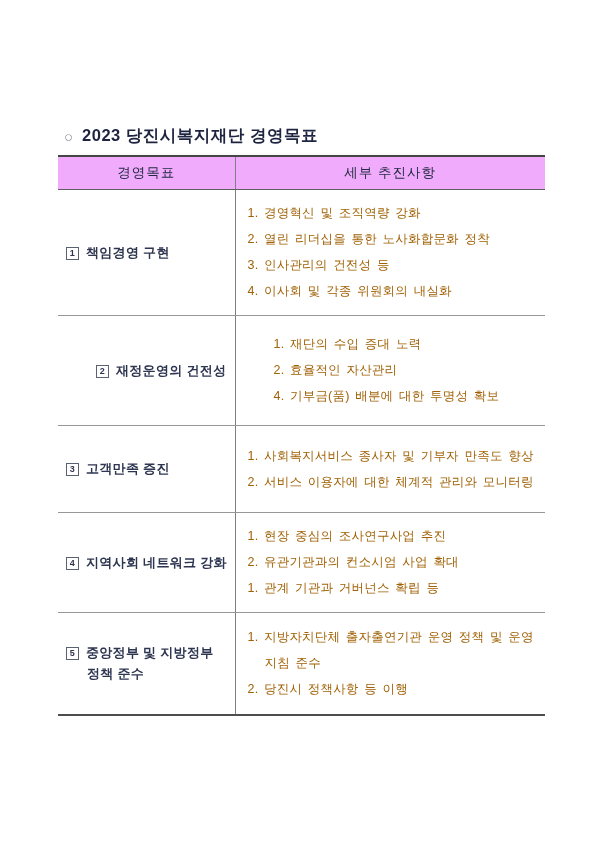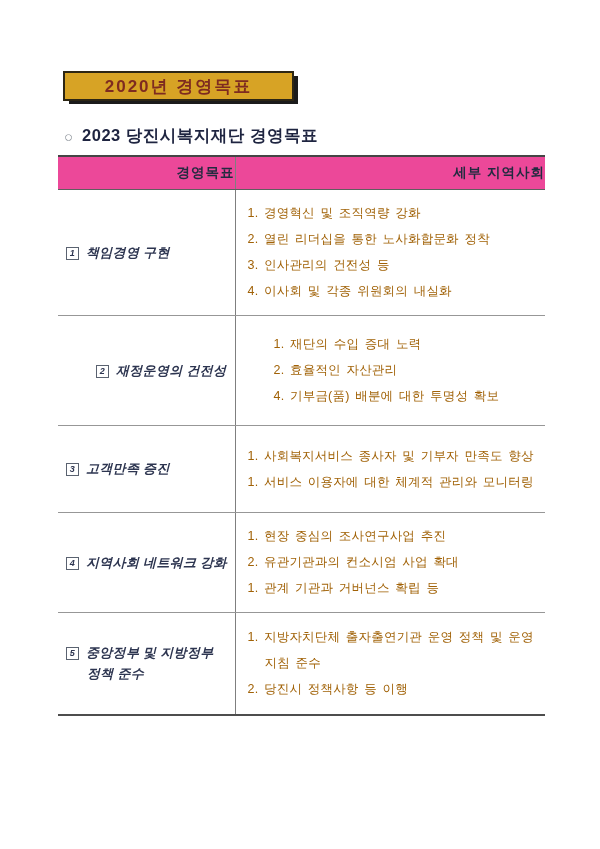--- a/index.html
+++ b/index.html
@@ -33,42 +33,42 @@
   .circle-bullet { font-size:15px; color:#8f959c; font-weight:normal; line-height:1; }
   .heading-text { font-size:16.5px; font-weight:bold; color:#1e2440; letter-spacing:0.5px; }
 
   
   table.goals {
     position:absolute; left:58px; top:155px;
     width:487px; border-collapse:collapse; table-layout:fixed;
   }
   table.goals col.c1 { width:177px; }
   table.goals th {
-    background:#ec4899;
+    background:#f0abfc;
     height:33px;
-    font-size:13.5px; font-weight:bold; color:#222b40;
-    text-align:right; vertical-align:middle;
+    font-size:13.5px; font-weight:normal; color:#222b40;
+    text-align:center; vertical-align:middle;
     border-top:2px solid #454545;
     border-bottom:1px solid #5f5f5f;
     letter-spacing:1px;
   }
   table.goals th:first-child, table.goals td:first-child { border-right:1px solid #7f7f7f; }
   table.goals tbody td { border-bottom:1px solid #979797; vertical-align:middle; }
   table.goals tbody tr:last-child td { border-bottom:2px solid #4d4d4d; }
 
   tbody tr:nth-child(1) td { height:126px; }
   tbody tr:nth-child(2) td { height:110px;padding-left:38px; }
   tbody tr:nth-child(3) td { height:87px;  }
   tbody tr:nth-child(4) td { height:100px;margin-left:40px; }
   tbody tr:nth-child(5) td { height:103px; }
 
   td.goal-cell { padding:6px 4px 6px 8px; }
   .goal-line {
     font-size:13px; font-weight:bold; color:#2d3550;
-    line-height:21px; letter-spacing:0.3px;font-style:italic;
+    line-height:21px; letter-spacing:0.3px;
   }
   .goal-cont { padding-left:21px; }
   .numbox {
     display:inline-block; width:13px; height:13px;
     border:1px solid #5a6270;
     font-size:9px; line-height:11px; text-align:center;
     margin-right:7px; color:#2d3550; font-weight:bold;
     vertical-align:1px;
   }
 
@@ -78,38 +78,35 @@
     line-height:26px;
     padding-left:17px; text-indent:-17px;
     letter-spacing:0.2px; word-spacing:2px;
   }
 </style>
 </head>
 <body>
 
 <div class="page">
 
-  <div class="banner">
-    <span class="banner-title">2020년 경영목표</span>
-  </div>
 
   <div class="heading">
     <span class="circle-bullet">○</span>
     <span class="heading-text">2023 당진시복지재단 경영목표</span>
   </div>
 
   <table class="goals">
     <colgroup>
         <col class="c1">
         <col class="c2">
       </colgroup>
     <thead>
       <tr>
         <th>경영목표</th>
-        <th>세부 지역사회</th>
+        <th>세부 추진사항</th>
       </tr>
     </thead>
     <tbody>
         <tr>
           <td class="goal-cell">
             <div class="goal-line"><span class="numbox">1</span>책임경영 구현</div>
           </td>
           <td class="details-cell">
             <div class="detail-item">1. 경영혁신 및 조직역량 강화</div>
             <div class="detail-item">2. 열린 리더십을 통한 노사화합문화 정착</div>
@@ -126,21 +123,21 @@
             <div class="detail-item">2. 효율적인 자산관리</div>
             <div class="detail-item">4. 기부금(품) 배분에 대한 투명성 확보</div>
           </td>
         </tr>
         <tr>
           <td class="goal-cell">
             <div class="goal-line"><span class="numbox">3</span>고객만족 증진</div>
           </td>
           <td class="details-cell">
             <div class="detail-item">1. 사회복지서비스 종사자 및 기부자 만족도 향상</div>
-            <div class="detail-item">1. 서비스 이용자에 대한 체계적 관리와 모니터링</div>
+            <div class="detail-item">2. 서비스 이용자에 대한 체계적 관리와 모니터링</div>
           </td>
         </tr>
         <tr>
           <td class="goal-cell">
             <div class="goal-line"><span class="numbox">4</span>지역사회 네트워크 강화</div>
           </td>
           <td class="details-cell">
             <div class="detail-item">1. 현장 중심의 조사연구사업 추진</div>
             <div class="detail-item">2. 유관기관과의 컨소시엄 사업 확대</div>
             <div class="detail-item">1. 관계 기관과 거버넌스 확립 등</div>

